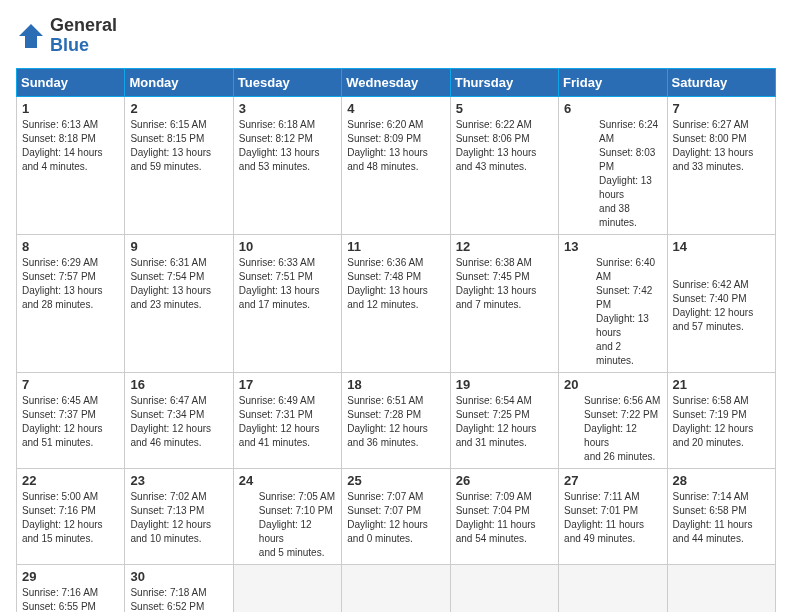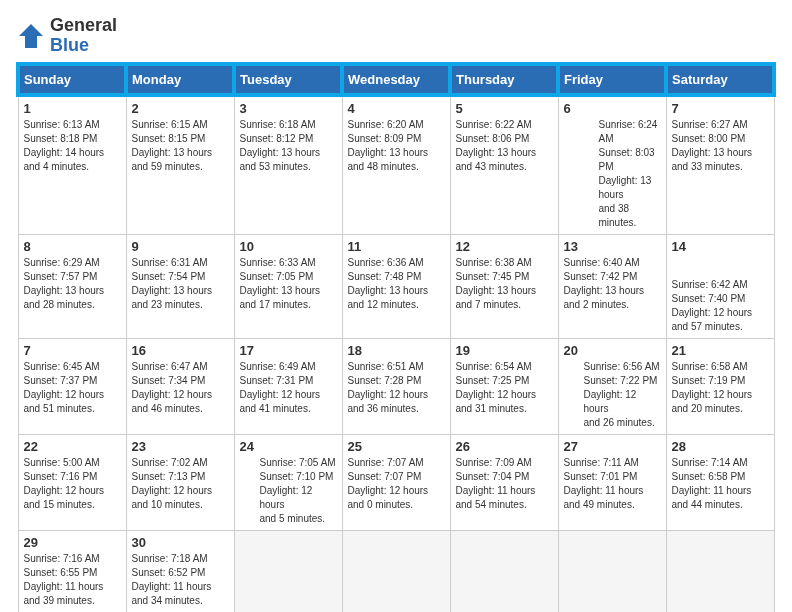--- a/index.html
+++ b/index.html
@@ -7,21 +7,21 @@
       font-family: Arial, sans-serif;
       background: #fff;
       width: 792px;
       min-height: 612px;
       padding: 16px;
     }
     .header-area {
       display: flex;
       align-items: flex-start;
       justify-content: space-between;
-      margin-bottom: 6px;
+      margin-bottom: 12px;
     }
     .logo {
       display: flex;
       align-items: center;
       gap: 4px;
     }
     .logo-text {
       display: flex;
       flex-direction: column;
       line-height: 1.1;
@@ -56,21 +56,21 @@
       width: 100%;
       border-collapse: collapse;
     }
     .calendar th {
       background: #2a6db5;
       color: #fff;
       font-size: 13px;
       font-weight: bold;
       padding: 6px 4px;
       text-align: left;
-      border: 4px solid #0ea5e9;
+      border: 1px solid #0ea5e9;
     }
     .calendar td {
       border: 1px solid #ccc;
       vertical-align: top;
       padding: 4px 5px;
       font-size: 10.5px;
       color: #333;
       width: calc(100% / 7);
       height: 85px;
     }
@@ -180,41 +180,41 @@
         <td>
           <span class="day-num">9</span>
           <div class="day-info" style="white-space: pre-line;">Sunrise: 6:31 AM
 Sunset: 7:54 PM
 Daylight: 13 hours
 and 23 minutes.</div>
         </td>
         <td>
           <span class="day-num">10</span>
           <div class="day-info" style="white-space: pre-line;">Sunrise: 6:33 AM
-Sunset: 7:05 PM
+Sunset: 7:51 PM
 Daylight: 13 hours
 and 17 minutes.</div>
         </td>
         <td>
           <span class="day-num">11</span>
           <div class="day-info" style="white-space: pre-line;">Sunrise: 6:36 AM
 Sunset: 7:48 PM
 Daylight: 13 hours
 and 12 minutes.</div>
         </td>
         <td>
           <span class="day-num">12</span>
           <div class="day-info" style="white-space: pre-line;">Sunrise: 6:38 AM
 Sunset: 7:45 PM
 Daylight: 13 hours
 and 7 minutes.</div>
         </td>
         <td>
           <span class="day-num">13</span>
-          <div class="day-info" style="white-space: pre-line;">Sunrise: 6:40 AM
+          <div class="day-info" style="white-space: pre-line; margin-left: 32px;">Sunrise: 6:40 AM
 Sunset: 7:42 PM
 Daylight: 13 hours
 and 2 minutes.</div>
         </td>
         <td>
           <span class="day-num">14</span>
           <div class="day-info" style="white-space: pre-line; margin-top: 24px;">Sunrise: 6:42 AM
 Sunset: 7:40 PM
 Daylight: 12 hours
 and 57 minutes.</div>

